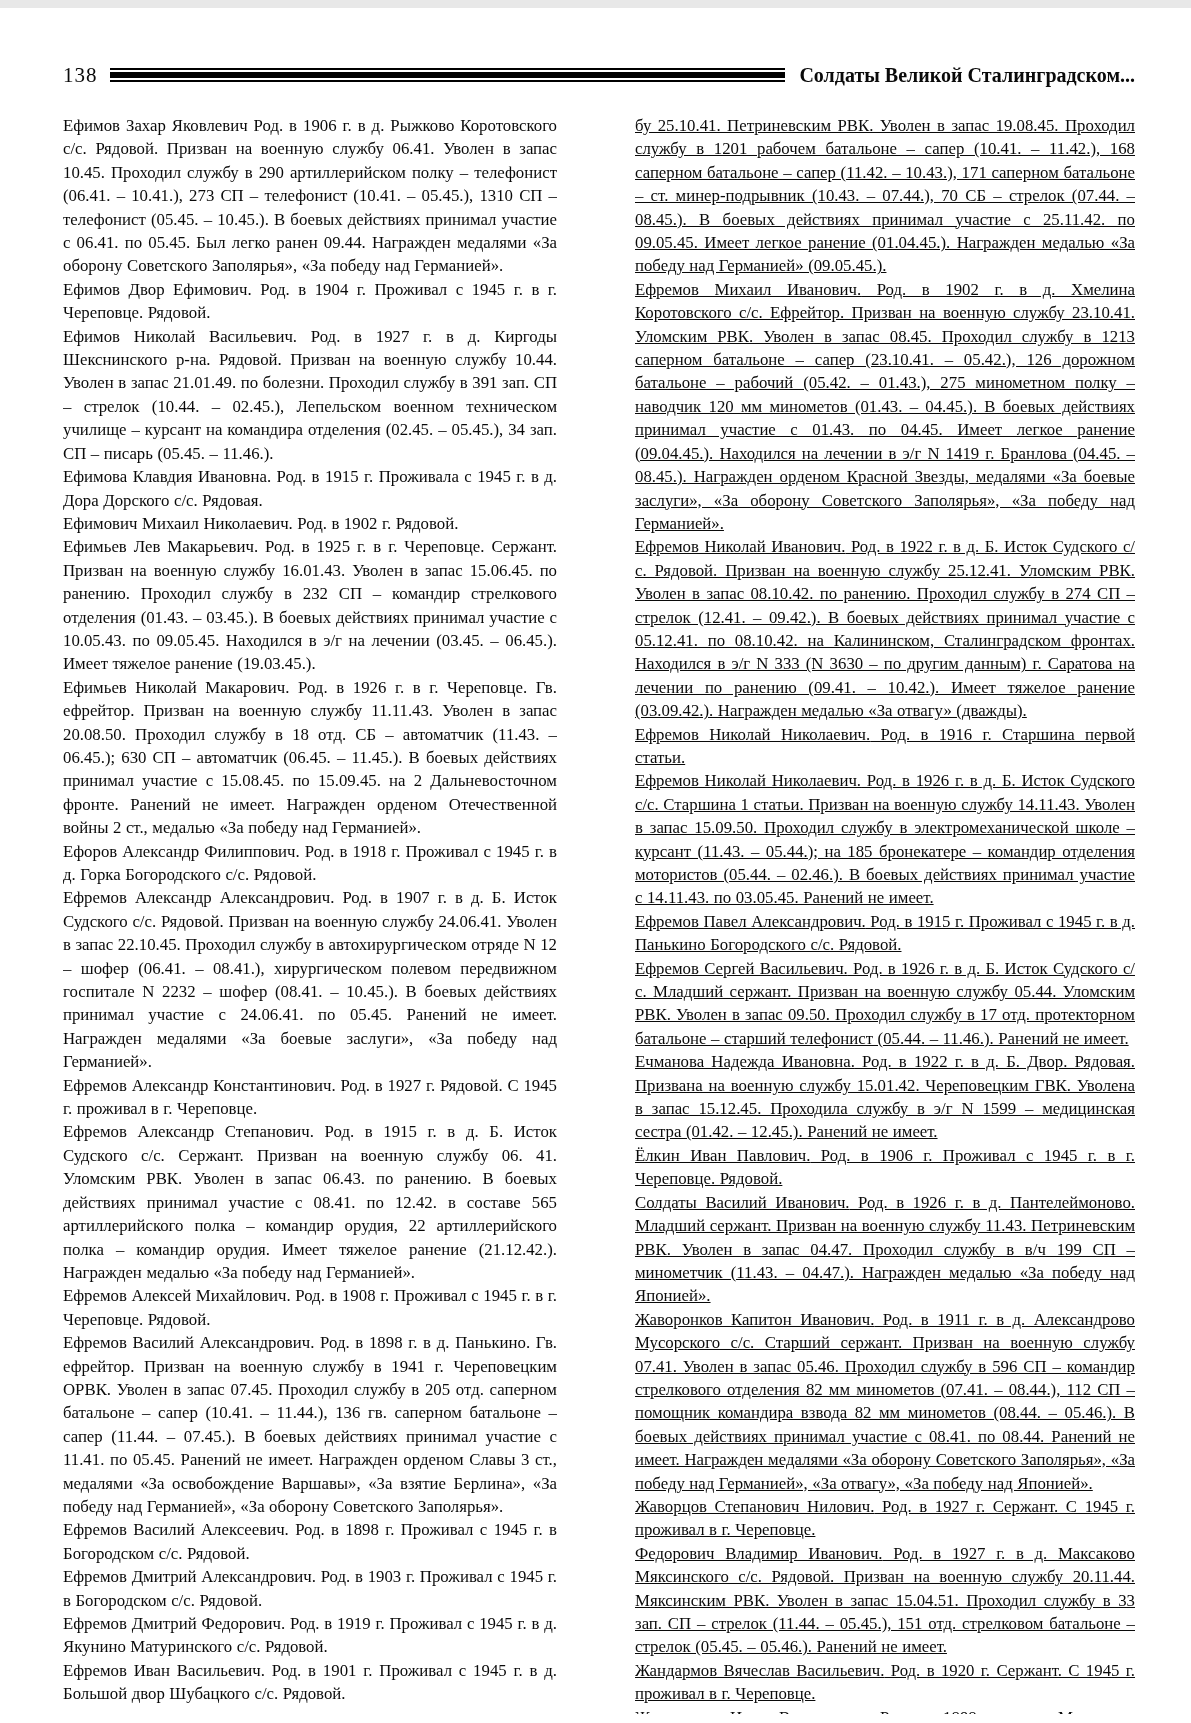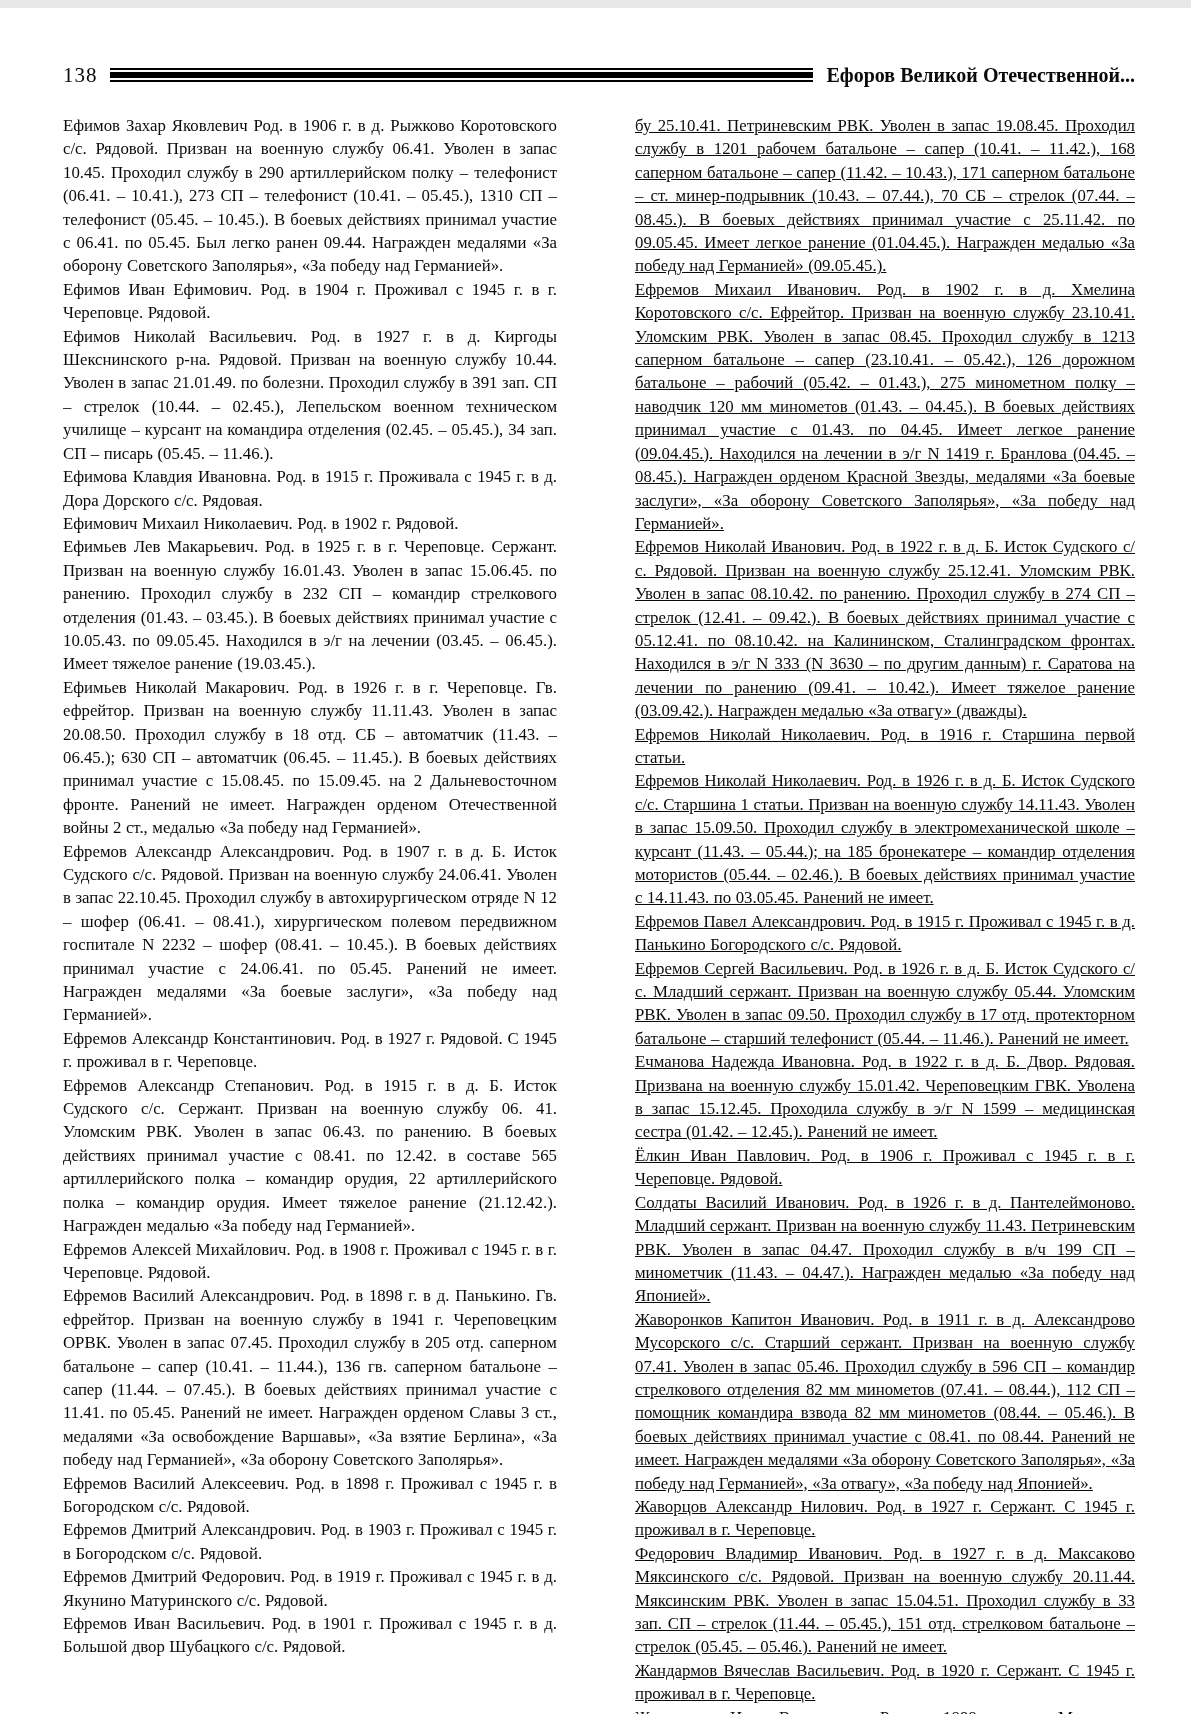--- a/index.html
+++ b/index.html
@@ -70,31 +70,32 @@
 <body>
 
 <div class="page">
   <div class="header-row">
     <span class="page-number">138</span>
     <div class="header-rule">
       <div class="r-thin"></div>
       <div class="r-thick"></div>
       <div class="r-thin"></div>
     </div>
-    <span class="running-title">Ефоров Великой Отечественной...</span>
+    <span class="running-title">Солдаты Великой Сталинградском...</span>
   </div>
   <div class="columns">
     <div class="col col-left">
         <p class="entry"><span class="entry-name">Ефимов Захар Яковлевич</span> Род. в 1906 г. в д. Рыжково Коротовского с/с. Рядовой. Призван на военную службу 06.41. Уволен в запас 10.45. Проходил службу в 290 артиллерийском полку – телефонист (06.41. – 10.41.), 273 СП – телефонист (10.41. – 05.45.), 1310 СП – телефонист (05.45. – 10.45.). В боевых действиях принимал участие с 06.41. по 05.45. Был легко ранен 09.44. Награжден медалями «За оборону Советского Заполярья», «За победу над Германией».</p>
-        <p class="entry"><span class="entry-name">Ефимов Иван Ефимович.</span> Род. в 1904 г. Проживал с 1945 г. в г. Череповце. Рядовой.</p>
+        <p class="entry"><span class="entry-name">Ефимов Двор Ефимович.</span> Род. в 1904 г. Проживал с 1945 г. в г. Череповце. Рядовой.</p>
         <p class="entry"><span class="entry-name">Ефимов Николай Васильевич.</span> Род. в 1927 г. в д. Киргоды Шекснинского р-на. Рядовой. Призван на военную службу 10.44. Уволен в запас 21.01.49. по болезни. Проходил службу в 391 зап. СП – стрелок (10.44. – 02.45.), Лепельском военном техническом училище – курсант на командира отделения (02.45. – 05.45.), 34 зап. СП – писарь (05.45. – 11.46.).</p>
         <p class="entry"><span class="entry-name">Ефимова Клавдия Ивановна.</span> Род. в 1915 г. Проживала с 1945 г. в д. Дора Дорского с/с. Рядовая.</p>
         <p class="entry"><span class="entry-name">Ефимович Михаил Николаевич.</span> Род. в 1902 г. Рядовой.</p>
         <p class="entry"><span class="entry-name">Ефимьев Лев Макарьевич.</span> Род. в 1925 г. в г. Череповце. Сержант. Призван на военную службу 16.01.43. Уволен в запас 15.06.45. по ранению. Проходил службу в 232 СП – командир стрелкового отделения (01.43. – 03.45.). В боевых действиях принимал участие с 10.05.43. по 09.05.45. Находился в э/г на лечении (03.45. – 06.45.). Имеет тяжелое ранение (19.03.45.).</p>
         <p class="entry"><span class="entry-name">Ефимьев Николай Макарович.</span> Род. в 1926 г. в г. Череповце. Гв. ефрейтор. Призван на военную службу 11.11.43. Уволен в запас 20.08.50. Проходил службу в 18 отд. СБ – автоматчик (11.43. – 06.45.); 630 СП – автоматчик (06.45. – 11.45.). В боевых действиях принимал участие с 15.08.45. по 15.09.45. на 2 Дальневосточном фронте. Ранений не имеет. Награжден орденом Отечественной войны 2 ст., медалью «За победу над Германией».</p>
+        <p class="entry"><span class="entry-name">Ефоров Александр Филиппович.</span> Род. в 1918 г. Проживал с 1945 г. в д. Горка Богородского с/с. Рядовой.</p>
         <p class="entry"><span class="entry-name">Ефремов Александр Александрович.</span> Род. в 1907 г. в д. Б. Исток Судского с/с. Рядовой. Призван на военную службу 24.06.41. Уволен в запас 22.10.45. Проходил службу в автохирургическом отряде N 12 – шофер (06.41. – 08.41.), хирургическом полевом передвижном госпитале N 2232 – шофер (08.41. – 10.45.). В боевых действиях принимал участие с 24.06.41. по 05.45. Ранений не имеет. Награжден медалями «За боевые заслуги», «За победу над Германией».</p>
         <p class="entry"><span class="entry-name">Ефремов Александр Константинович.</span> Род. в 1927 г. Рядовой. С 1945 г. проживал в г. Череповце.</p>
         <p class="entry"><span class="entry-name">Ефремов Александр Степанович.</span> Род. в 1915 г. в д. Б. Исток Судского с/с. Сержант. Призван на военную службу 06. 41. Уломским РВК. Уволен в запас 06.43. по ранению. В боевых действиях принимал участие с 08.41. по 12.42. в составе 565 артиллерийского полка – командир орудия, 22 артиллерийского полка – командир орудия. Имеет тяжелое ранение (21.12.42.). Награжден медалью «За победу над Германией».</p>
         <p class="entry"><span class="entry-name">Ефремов Алексей Михайлович.</span> Род. в 1908 г. Проживал с 1945 г. в г. Череповце. Рядовой.</p>
         <p class="entry"><span class="entry-name">Ефремов Василий Александрович.</span> Род. в 1898 г. в д. Панькино. Гв. ефрейтор. Призван на военную службу в 1941 г. Череповецким ОРВК. Уволен в запас 07.45. Проходил службу в 205 отд. саперном батальоне – сапер (10.41. – 11.44.), 136 гв. саперном батальоне – сапер (11.44. – 07.45.). В боевых действиях принимал участие с 11.41. по 05.45. Ранений не имеет. Награжден орденом Славы 3 ст., медалями «За освобождение Варшавы», «За взятие Берлина», «За победу над Германией», «За оборону Советского Заполярья».</p>
         <p class="entry"><span class="entry-name">Ефремов Василий Алексеевич.</span> Род. в 1898 г. Проживал с 1945 г. в Богородском с/с. Рядовой.</p>
         <p class="entry"><span class="entry-name">Ефремов Дмитрий Александрович.</span> Род. в 1903 г. Проживал с 1945 г. в Богородском с/с. Рядовой.</p>
         <p class="entry"><span class="entry-name">Ефремов Дмитрий Федорович.</span> Род. в 1919 г. Проживал с 1945 г. в д. Якунино Матуринского с/с. Рядовой.</p>
         <p class="entry"><span class="entry-name">Ефремов Иван Васильевич.</span> Род. в 1901 г. Проживал с 1945 г. в д. Большой двор Шубацкого с/с. Рядовой.</p>
       </div>
@@ -103,19 +104,19 @@
         <p class="entry"><span class="entry-name">Ефремов Михаил Иванович.</span> Род. в 1902 г. в д. Хмелина Коротовского с/с. Ефрейтор. Призван на военную службу 23.10.41. Уломским РВК. Уволен в запас 08.45. Проходил службу в 1213 саперном батальоне – сапер (23.10.41. – 05.42.), 126 дорожном батальоне – рабочий (05.42. – 01.43.), 275 минометном полку – наводчик 120 мм минометов (01.43. – 04.45.). В боевых действиях принимал участие с 01.43. по 04.45. Имеет легкое ранение (09.04.45.). Находился на лечении в э/г N 1419 г. Бранлова (04.45. – 08.45.). Награжден орденом Красной Звезды, медалями «За боевые заслуги», «За оборону Советского Заполярья», «За победу над Германией».</p>
         <p class="entry"><span class="entry-name">Ефремов Николай Иванович.</span> Род. в 1922 г. в д. Б. Исток Судского с/с. Рядовой. Призван на военную службу 25.12.41. Уломским РВК. Уволен в запас 08.10.42. по ранению. Проходил службу в 274 СП – стрелок (12.41. – 09.42.). В боевых действиях принимал участие с 05.12.41. по 08.10.42. на Калининском, Сталинградском фронтах. Находился в э/г N 333 (N 3630 – по другим данным) г. Саратова на лечении по ранению (09.41. – 10.42.). Имеет тяжелое ранение (03.09.42.). Награжден медалью «За отвагу» (дважды).</p>
         <p class="entry"><span class="entry-name">Ефремов Николай Николаевич.</span> Род. в 1916 г. Старшина первой статьи.</p>
         <p class="entry"><span class="entry-name">Ефремов Николай Николаевич.</span> Род. в 1926 г. в д. Б. Исток Судского с/с. Старшина 1 статьи. Призван на военную службу 14.11.43. Уволен в запас 15.09.50. Проходил службу в электромеханической школе – курсант (11.43. – 05.44.); на 185 бронекатере – командир отделения мотористов (05.44. – 02.46.). В боевых действиях принимал участие с 14.11.43. по 03.05.45. Ранений не имеет.</p>
         <p class="entry"><span class="entry-name">Ефремов Павел Александрович.</span> Род. в 1915 г. Проживал с 1945 г. в д. Панькино Богородского с/с. Рядовой.</p>
         <p class="entry"><span class="entry-name">Ефремов Сергей Васильевич.</span> Род. в 1926 г. в д. Б. Исток Судского с/с. Младший сержант. Призван на военную службу 05.44. Уломским РВК. Уволен в запас 09.50. Проходил службу в 17 отд. протекторном батальоне – старший телефонист (05.44. – 11.46.). Ранений не имеет.</p>
         <p class="entry"><span class="entry-name">Ечманова Надежда Ивановна.</span> Род. в 1922 г. в д. Б. Двор. Рядовая. Призвана на военную службу 15.01.42. Череповецким ГВК. Уволена в запас 15.12.45. Проходила службу в э/г N 1599 – медицинская сестра (01.42. – 12.45.). Ранений не имеет.</p>
         <p class="entry"><span class="entry-name">Ёлкин Иван Павлович.</span> Род. в 1906 г. Проживал с 1945 г. в г. Череповце. Рядовой.</p>
         <p class="entry"><span class="entry-name">Солдаты Василий Иванович.</span> Род. в 1926 г. в д. Пантелеймоново. Младший сержант. Призван на военную службу 11.43. Петриневским РВК. Уволен в запас 04.47. Проходил службу в в/ч 199 СП – минометчик (11.43. – 04.47.). Награжден медалью «За победу над Японией».</p>
         <p class="entry"><span class="entry-name">Жаворонков Капитон Иванович.</span> Род. в 1911 г. в д. Александрово Мусорского с/с. Старший сержант. Призван на военную службу 07.41. Уволен в запас 05.46. Проходил службу в 596 СП – командир стрелкового отделения 82 мм минометов (07.41. – 08.44.), 112 СП – помощник командира взвода 82 мм минометов (08.44. – 05.46.). В боевых действиях принимал участие с 08.41. по 08.44. Ранений не имеет. Награжден медалями «За оборону Советского Заполярья», «За победу над Германией», «За отвагу», «За победу над Японией».</p>
-        <p class="entry"><span class="entry-name">Жаворцов Александр Нилович.</span> Род. в 1927 г. Сержант. С 1945 г. проживал в г. Череповце.</p>
+        <p class="entry"><span class="entry-name">Жаворцов Степанович Нилович.</span> Род. в 1927 г. Сержант. С 1945 г. проживал в г. Череповце.</p>
         <p class="entry"><span class="entry-name">Федорович Владимир Иванович.</span> Род. в 1927 г. в д. Максаково Мяксинского с/с. Рядовой. Призван на военную службу 20.11.44. Мяксинским РВК. Уволен в запас 15.04.51. Проходил службу в 33 зап. СП – стрелок (11.44. – 05.45.), 151 отд. стрелковом батальоне – стрелок (05.45. – 05.46.). Ранений не имеет.</p>
         <p class="entry"><span class="entry-name">Жандармов Вячеслав Васильевич.</span> Род. в 1920 г. Сержант. С 1945 г. проживал в г. Череповце.</p>
         <p class="entry"><span class="entry-name">Жандармов Иван Васильевич.</span> Род. в 1898 г. в д. Максаково Мяксинского с/с. Сержант административной службы. Призван на военную службу в 1942 г. Мяксинским РВК. Уволен в запас</p>
       </div>
   </div>
 </div>
 
 </body></html>

